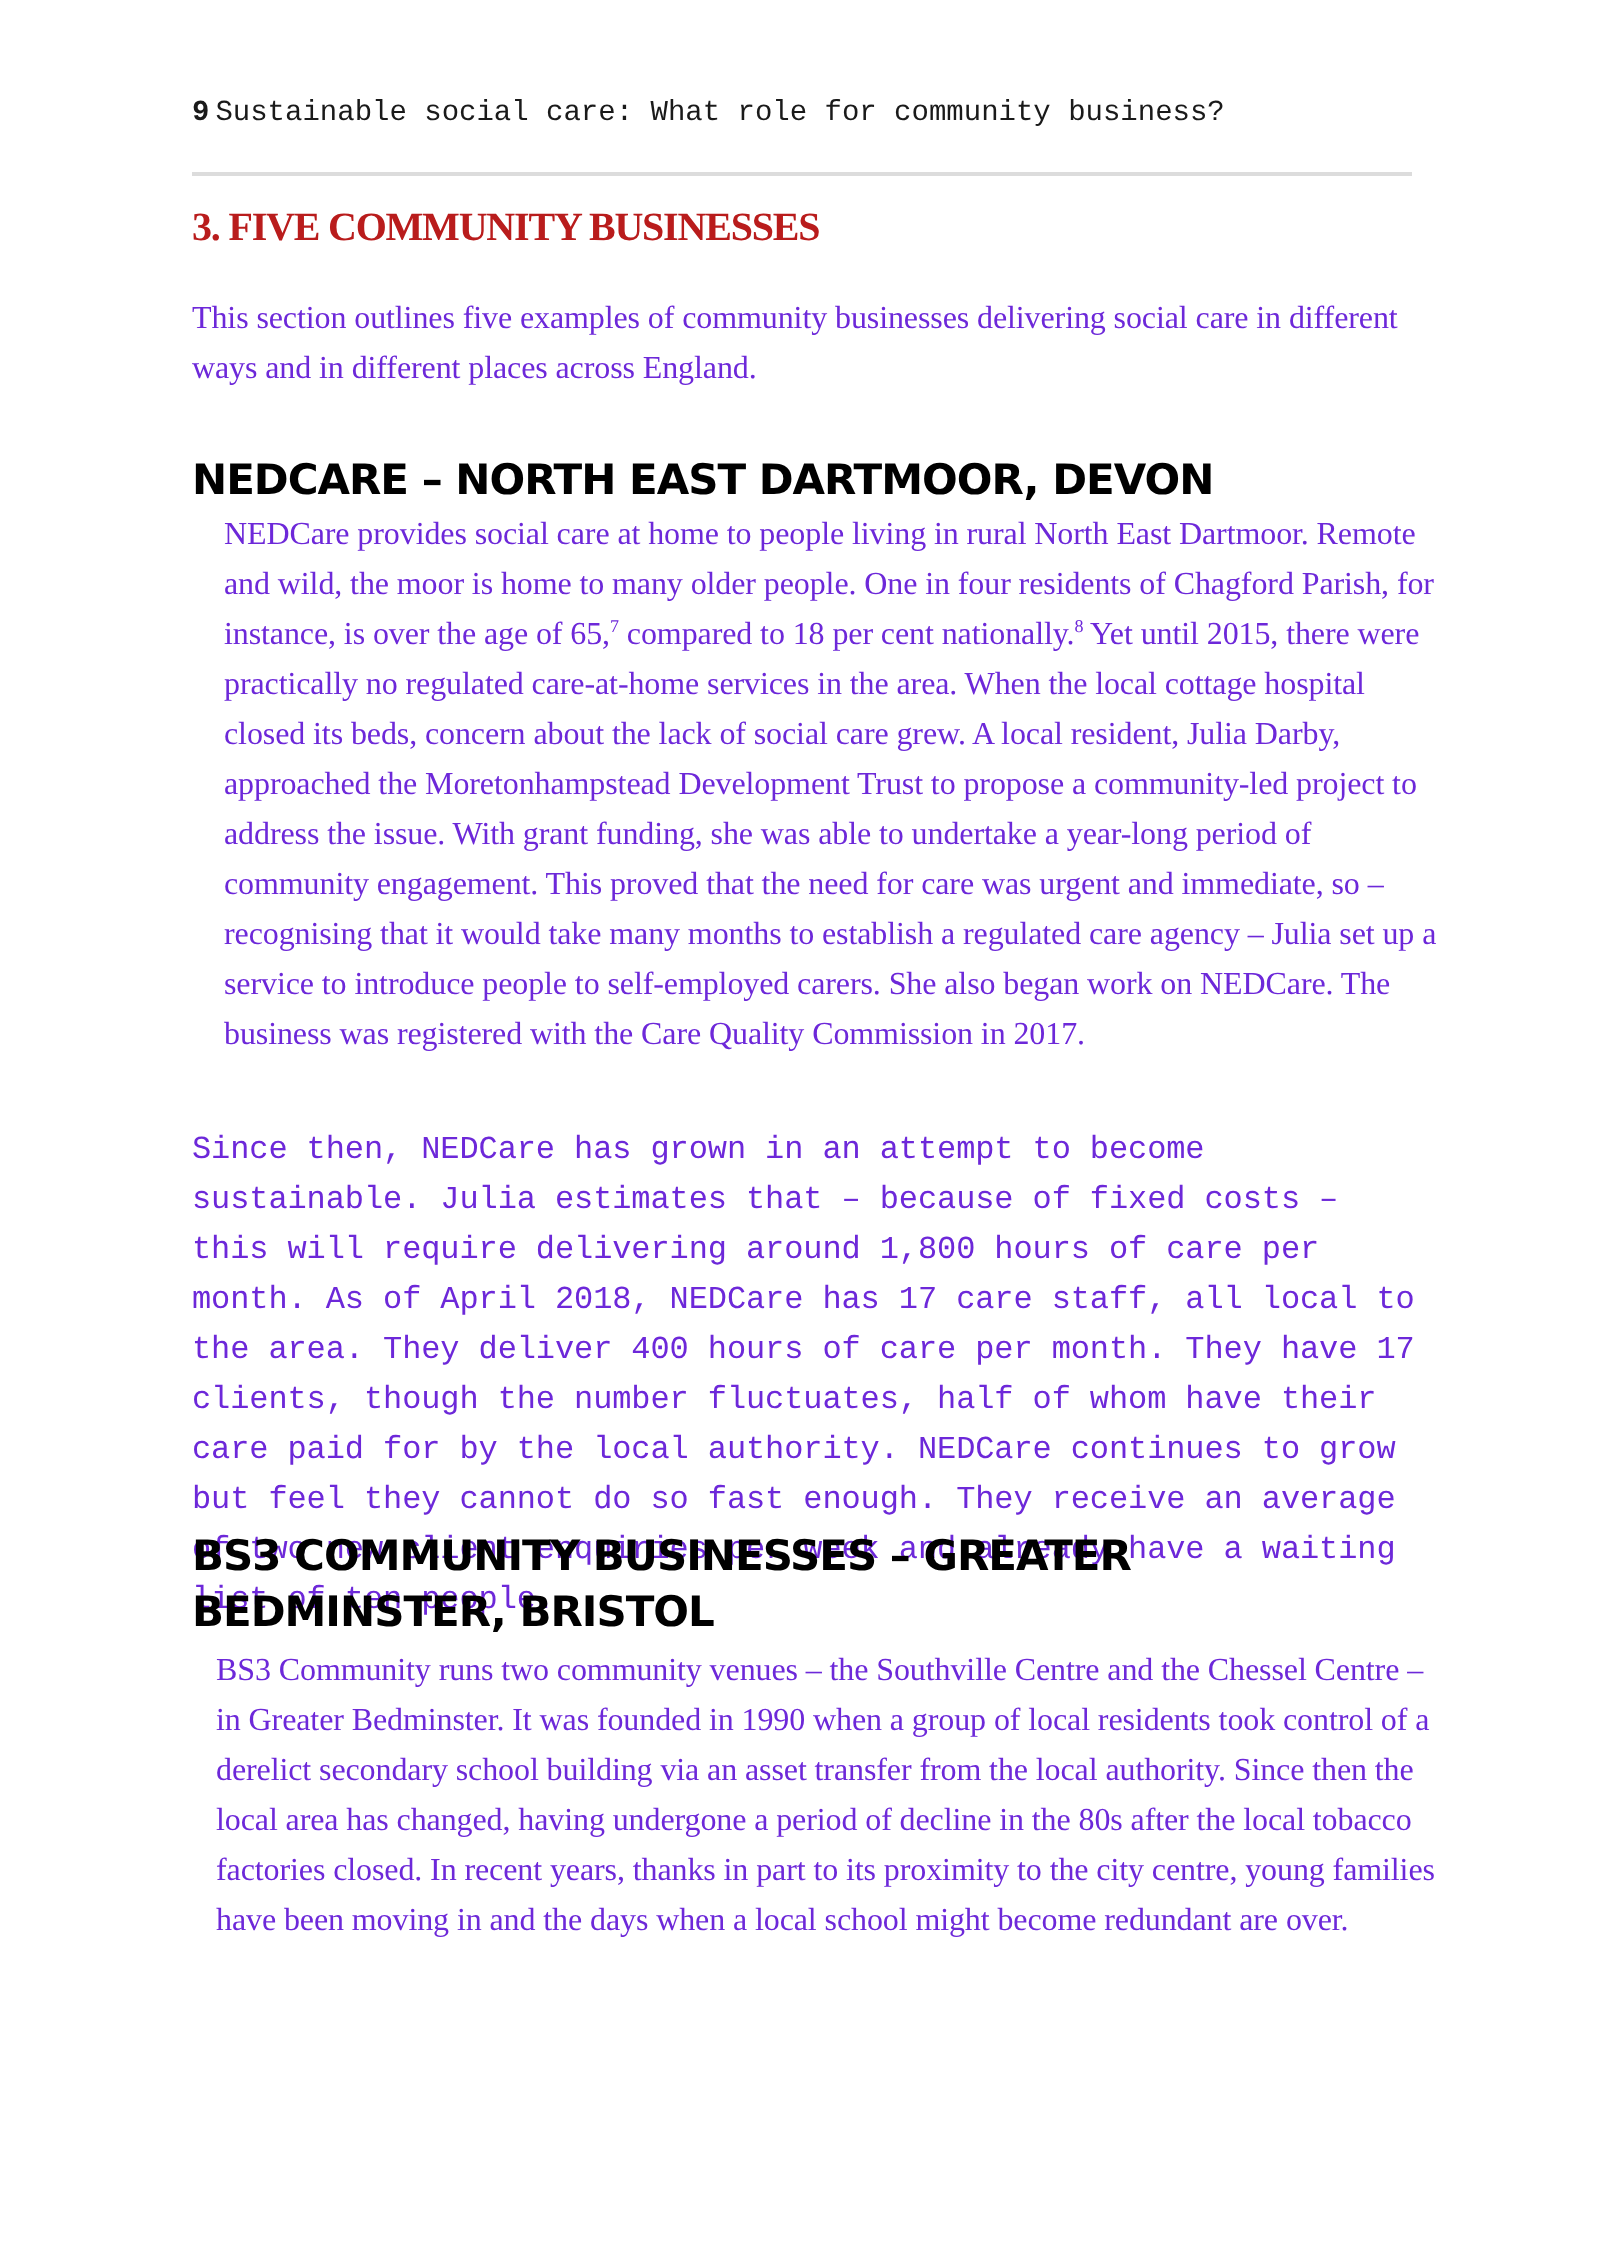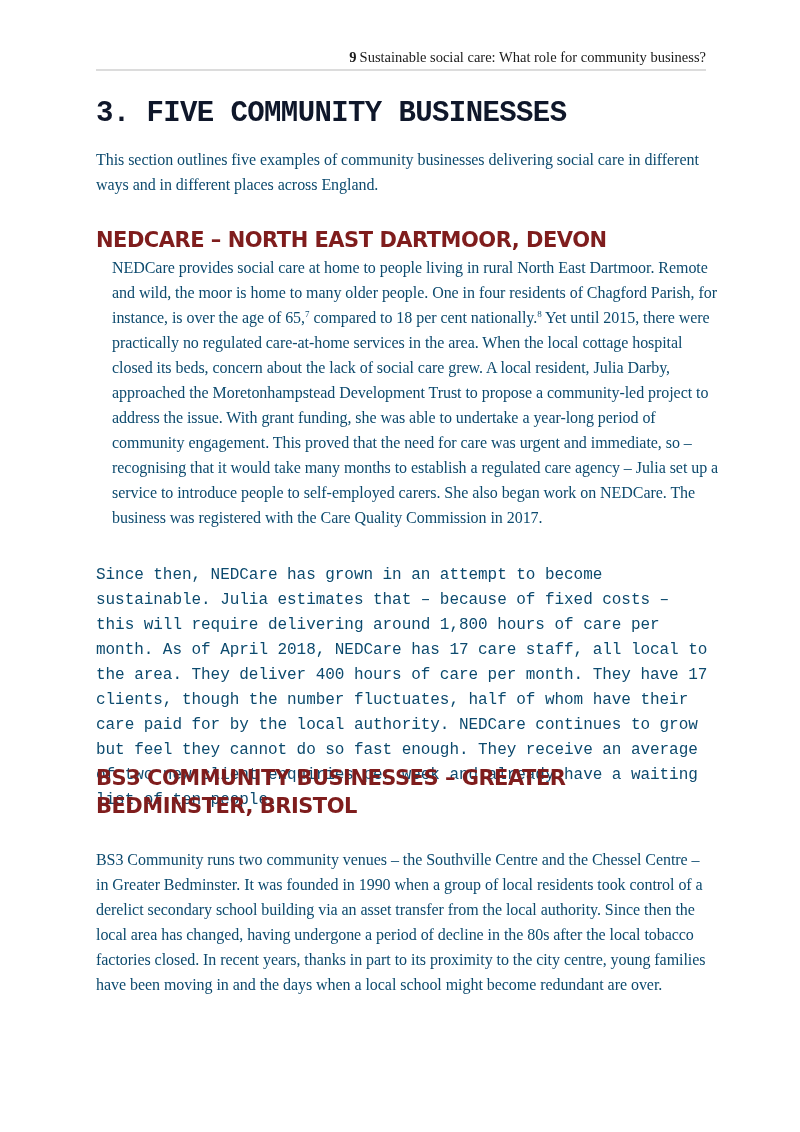--- a/index.html
+++ b/index.html
@@ -1,45 +1,44 @@
 <!DOCTYPE html>
 <html><head>
   <meta charset="utf-8">
   <style>
     html, body { margin: 0; padding: 0; background: #ffffff; }
     body { width: 800px; height: 1132px; position: relative; overflow: hidden; }
     .page { position: absolute; left: 96px; top: 0; width: 610px; color: #1a1a1a; }
     .running-header {
       position: absolute; left: 0; top: 48px; width: 610px;
-      font-family: Liberation Serif, serif; font-size: 14.5px; line-height: 18px;
-      padding-bottom: 3px; border-bottom: 2px solid #dcdcdc;
+      font-family: Liberation Mono, monospace; font-size: 14.5px; line-height: 18px;
+      padding-bottom: 20px; border-bottom: 2px solid #dcdcdc;
       white-space: nowrap;
-      text-align: right;
     }
     .running-header .page-num { font-weight: bold; margin-right: 3px; }
     h1.section-title {
       position: absolute; left: 0; top: 96px; margin: 0;
-      font-family: Liberation Mono, monospace; font-weight: bold;
-      font-size: 29px; letter-spacing: -0.6px; line-height: 36px;
-      color: #0f172a; white-space: nowrap;
+      font-family: Liberation Serif, serif; font-weight: bold;
+      font-size: 20px; letter-spacing: -0.6px; line-height: 36px;
+      color: #b91c1c; white-space: nowrap;
     }
     .body-text {
       font-family: "Liberation Serif", serif; font-size: 16px; line-height: 25px;
-      color: #0c4a6e; margin: 0; letter-spacing: -0.05px;
+      color: #6d28d9; margin: 0; letter-spacing: -0.05px;
     }
     .intro { position: absolute; left: 0; top: 147px; width: 610px; }
     h2.sub-title {
       margin: 0; font-family: "DejaVu Sans", sans-serif; font-weight: bold;
-      font-size: 21px; line-height: 28px; letter-spacing: -0.5px; color: #7f1d1d;
+      font-size: 21px; line-height: 28px; letter-spacing: -0.5px; color: #000000;
     }
     .nedcare-heading { position: absolute; left: 0; top: 226px; white-space: nowrap; }
     .nedcare-p1 { position: absolute; left: 0; top: 255px; width: 612px; margin-left: 16px; }
     .nedcare-p2 { position: absolute; left: 0; top: 563px; width: 612px; font-family: Liberation Mono, monospace; }
     .bs3-heading { position: absolute; left: 0; top: 764px; width: 600px; line-height: 29px; }
-    .bs3-p1 { position: absolute; left: 0; top: 823px; width: 612px; margin-top: 24px; }
+    .bs3-p1 { position: absolute; left: 12px; top: 823px; width: 612px; }
     sup { font-size: 9px; line-height: 0; vertical-align: 6px; }
   </style>
 </head>
 <body>
 
 <div class="page">
 
   <div class="running-header">
     <span class="page-num">9</span><span>Sustainable social care: What role for community business?</span>
   </div>

